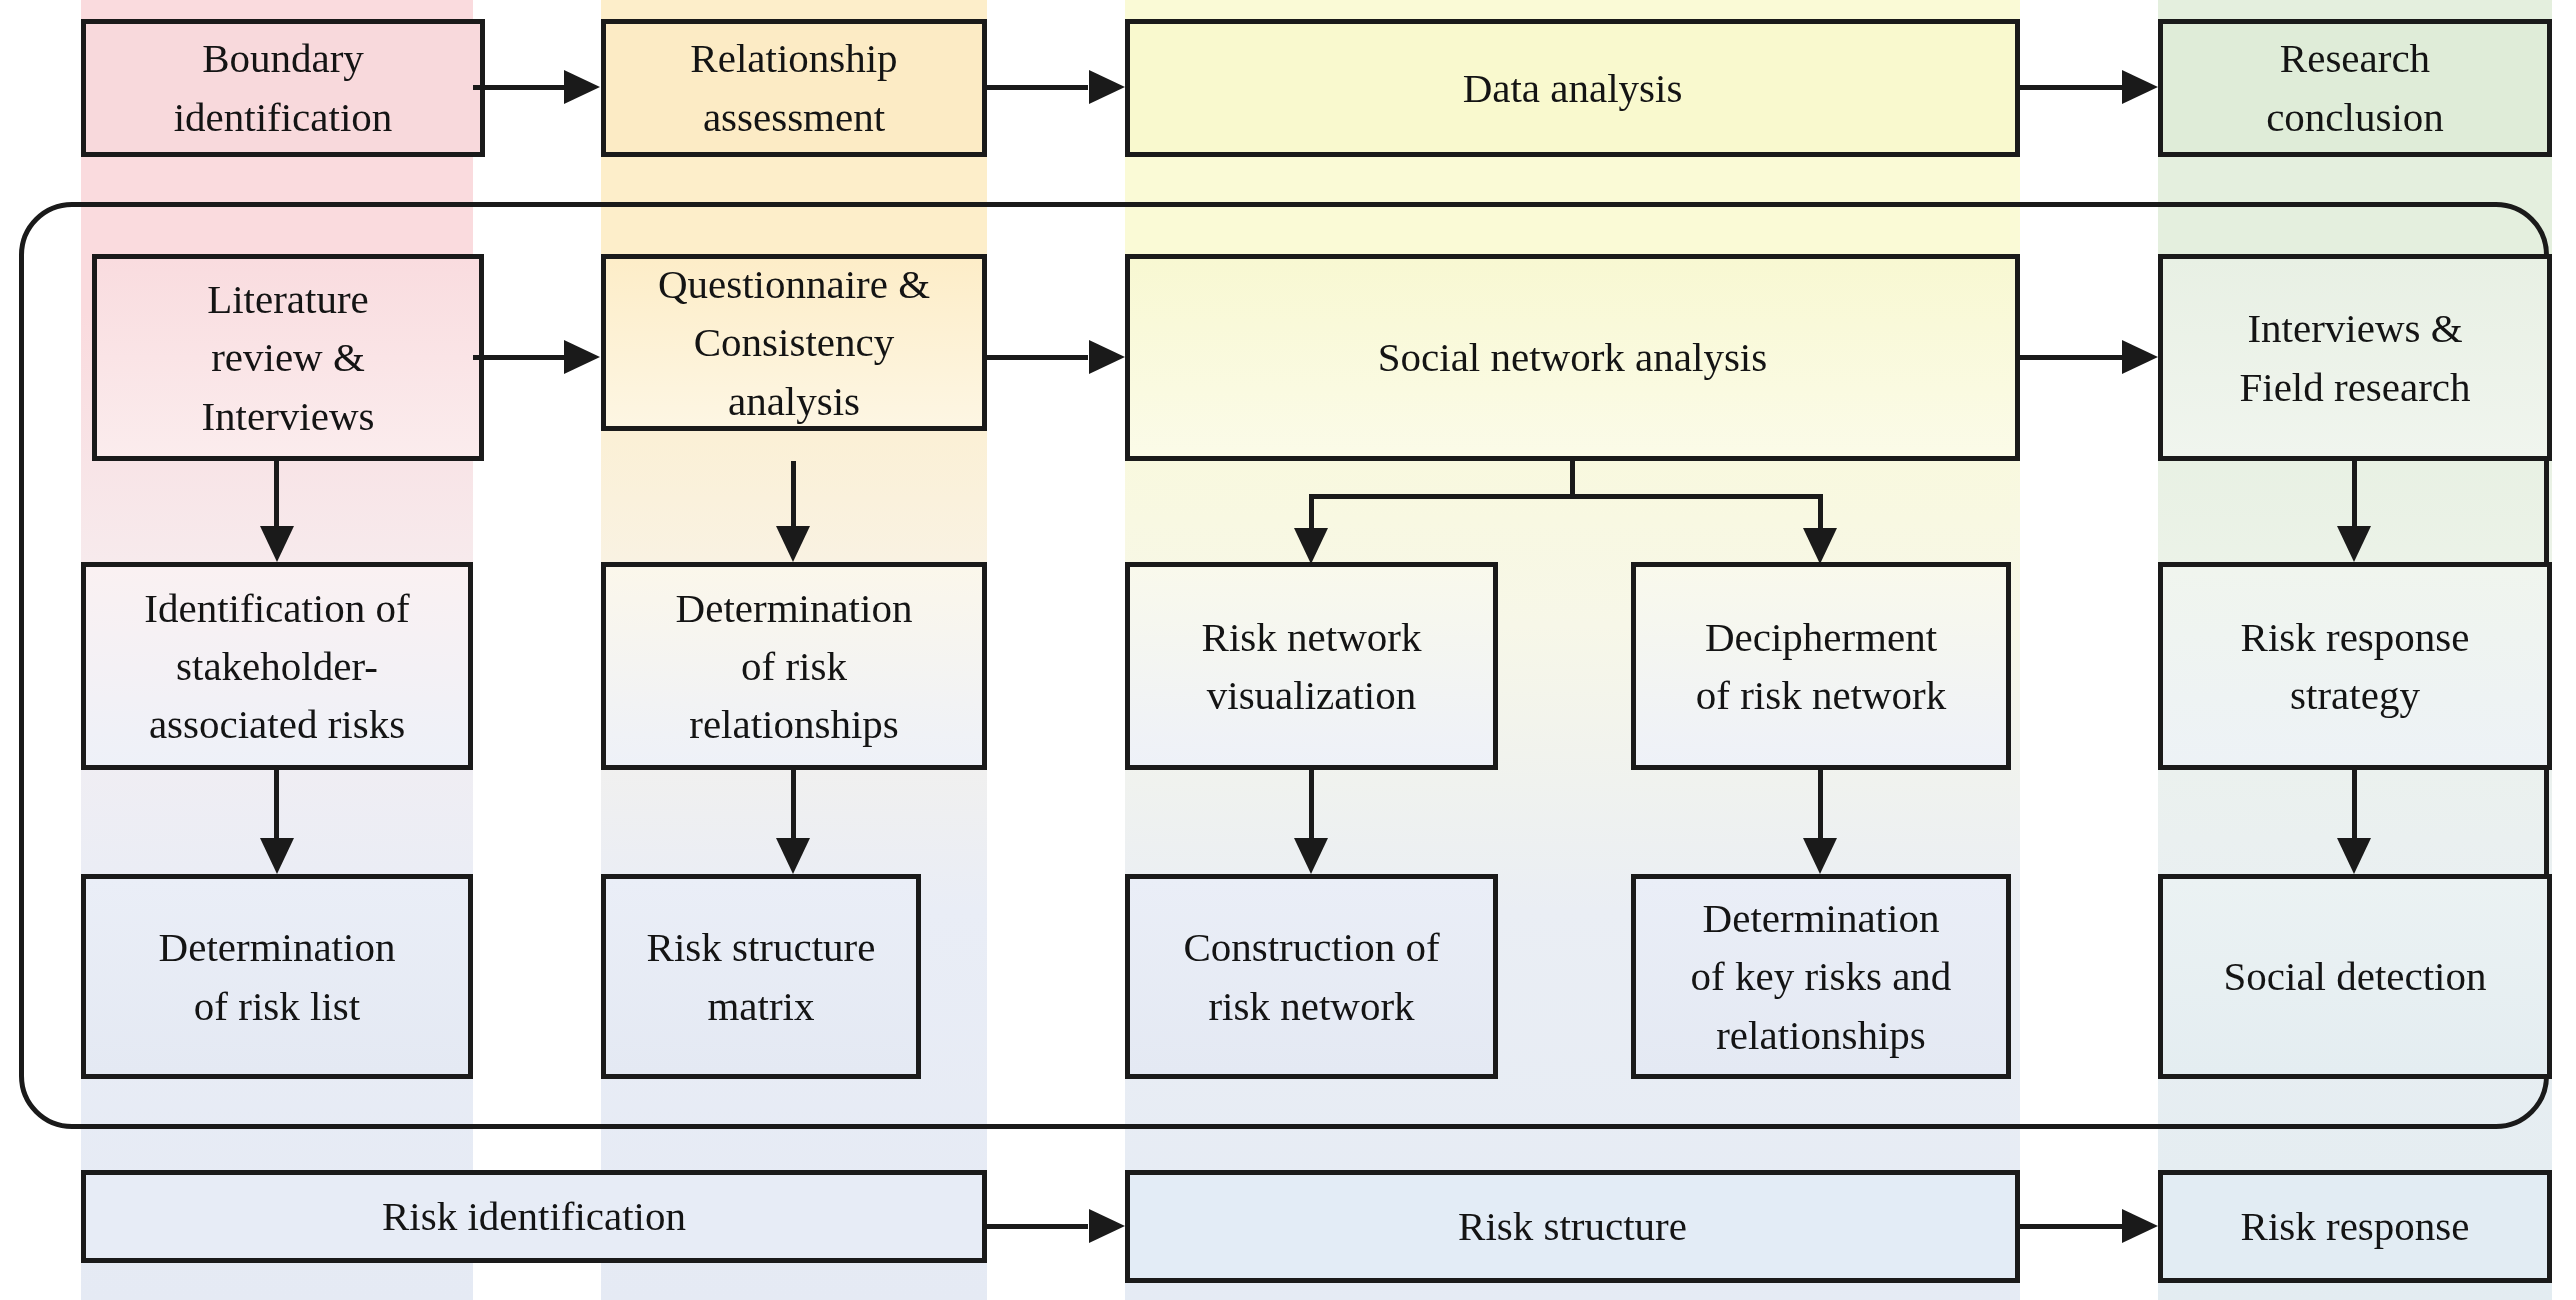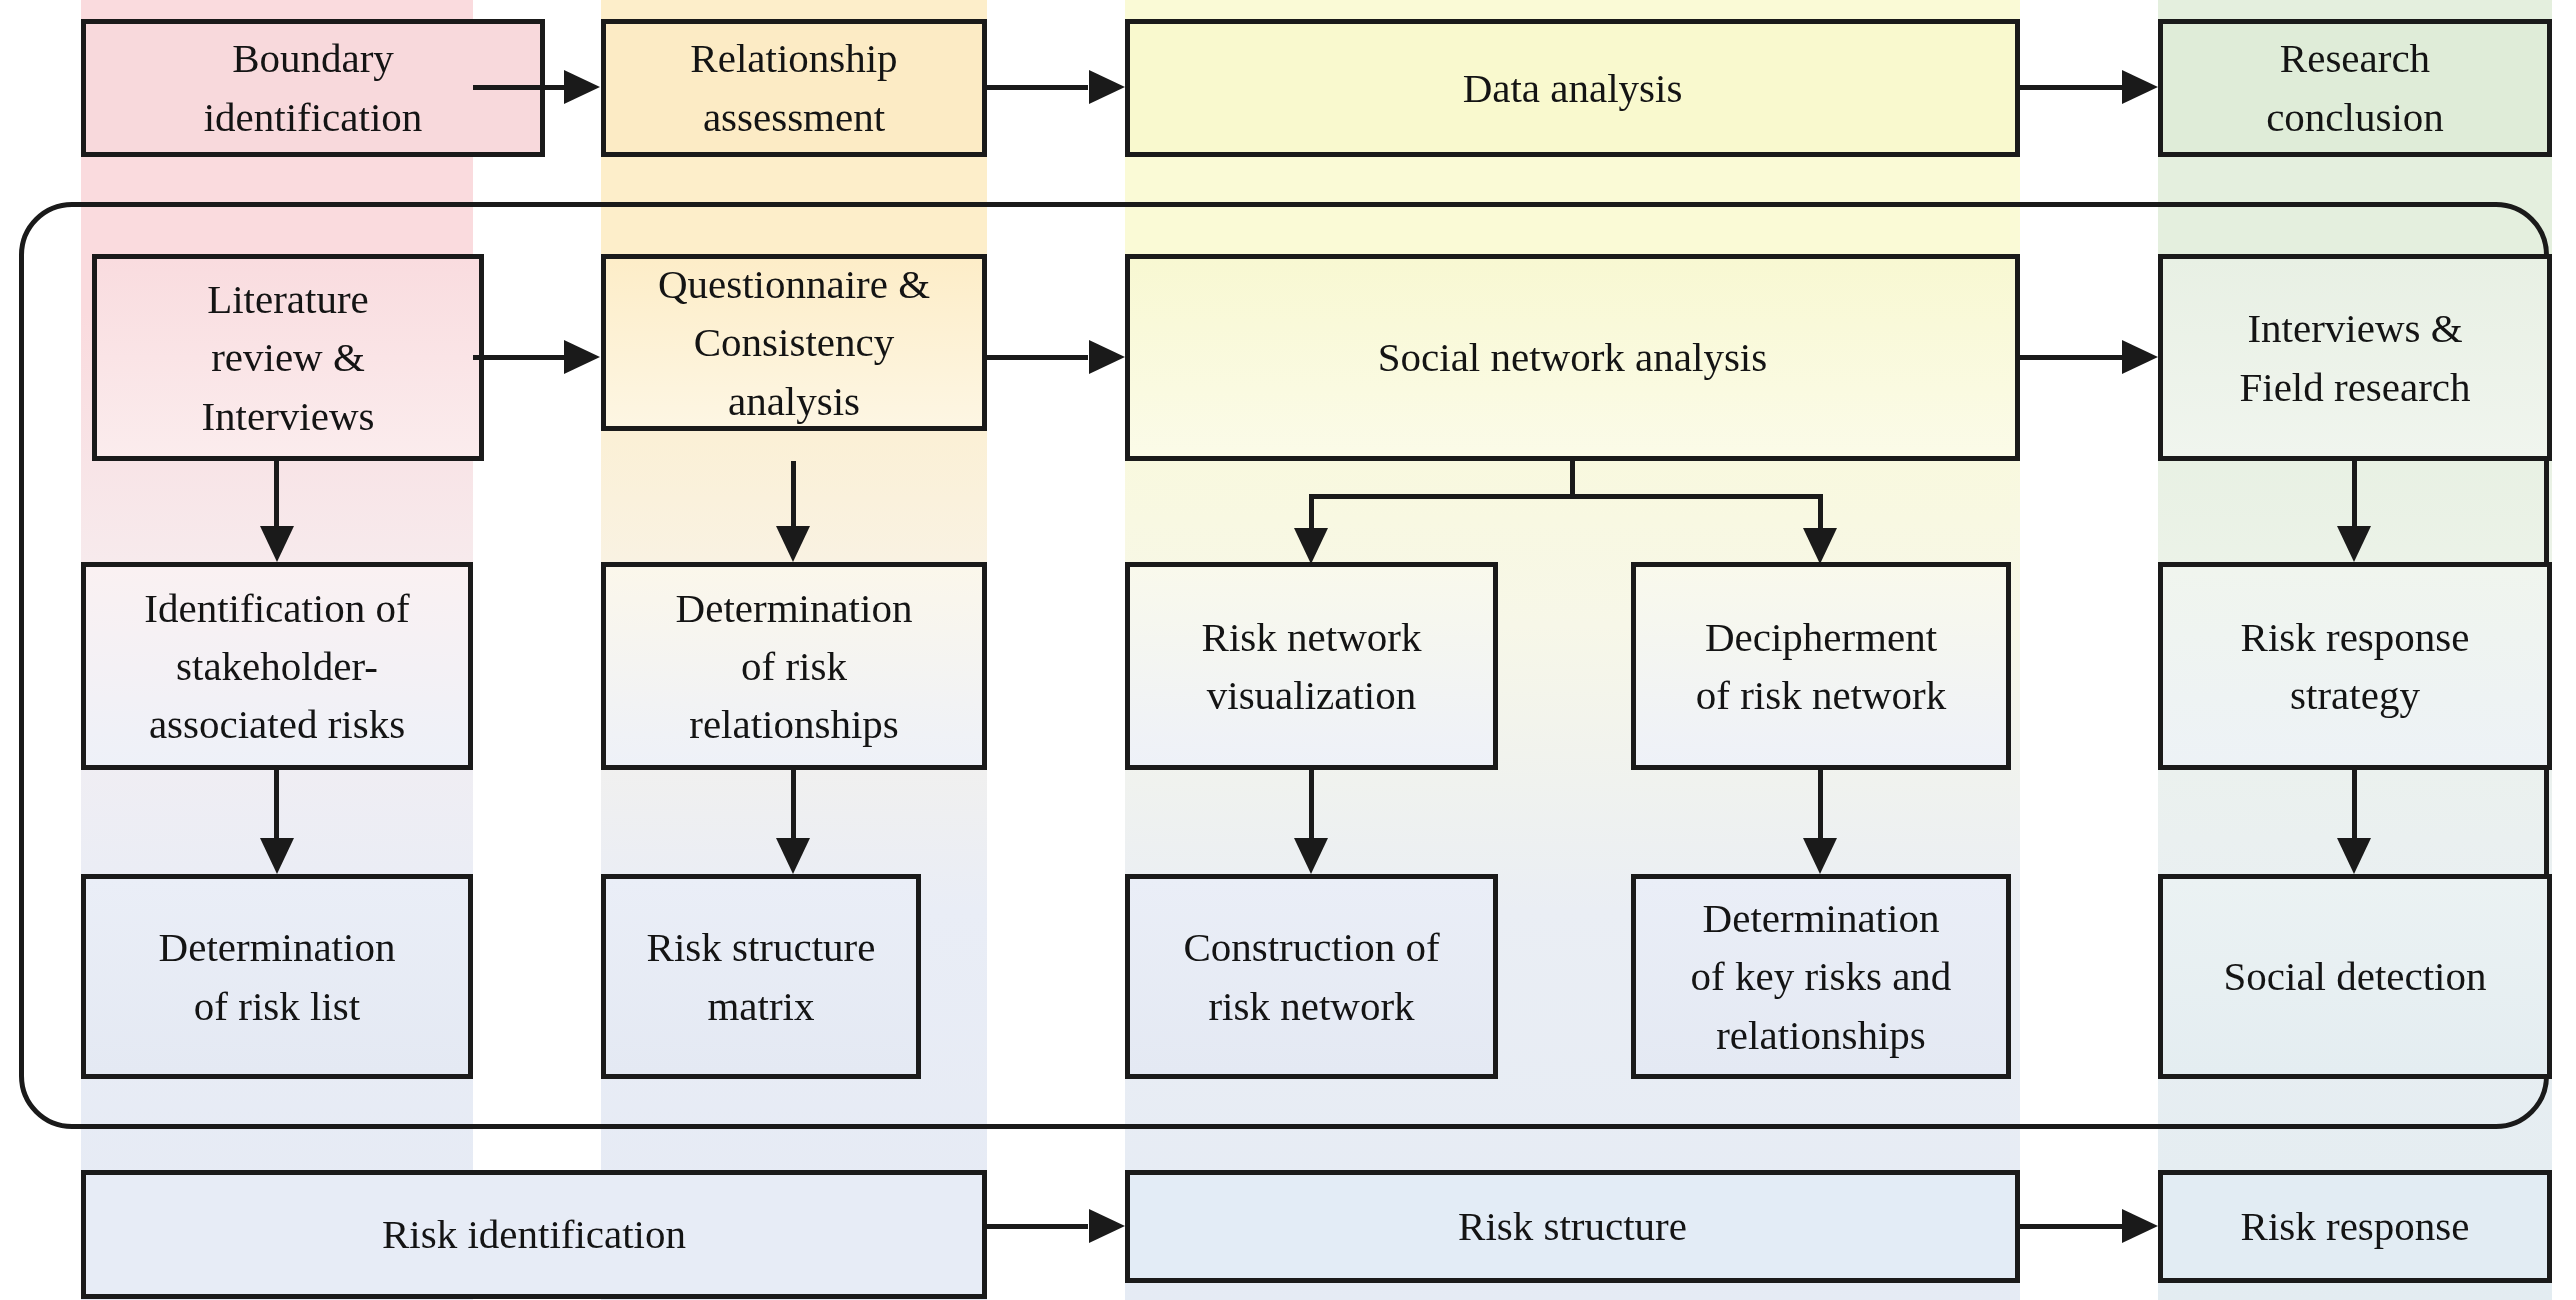--- a/index.html
+++ b/index.html
@@ -28,21 +28,21 @@
     background:transparent;
   }
   
   .box{
     position:absolute;border:5px solid #1a1a1a;box-sizing:border-box;
     display:flex;align-items:center;justify-content:center;
     text-align:center;white-space:pre-line;
     font-size:41px;line-height:1.42;z-index:3;
   }
   
-  .b-boundary{left:81px;top:18.7px;width:464px;height:138px;background:#f8d9dc;}
+  .b-boundary{left:81px;top:18.7px;width:404px;height:138px;background:#f8d9dc;}
   .b-relationship{left:601px;top:18.7px;width:386px;height:138px;background:#fcebc5;}
   .b-dataanalysis{left:1125px;top:18.7px;width:895px;height:138px;background:#f9f9ce;}
   .b-conclusion{left:2158px;top:18.7px;width:394px;height:138px;background:#dfecd8;}
   
   .b-literature{left:81px;top:254px;width:392px;height:207px;
     background:linear-gradient(180deg,#f9dcdf,#fbeced);margin-left:11px;}
   .b-questionnaire{left:601px;top:254px;width:386px;height:177px;
     background:linear-gradient(180deg,#fdedc8,#fdf6e3);}
   .b-sna{left:1125px;top:254px;width:895px;height:207px;
     background:linear-gradient(180deg,#f8f8d2,#fbfbe8);}
@@ -65,21 +65,21 @@
   .b-structurematrix{left:601px;top:874px;width:320px;height:205px;
     background:linear-gradient(180deg,#eaeef7,#e4e9f3);}
   .b-construction{left:1125px;top:874px;width:373px;height:205px;
     background:linear-gradient(180deg,#eaeef7,#e4e9f3);}
   .b-keyrisks{left:1631px;top:874px;width:380px;height:205px;
     background:linear-gradient(180deg,#eaeef7,#e4e9f3);}
   .b-effect{left:2158px;top:874px;width:394px;height:205px;
     background:linear-gradient(180deg,#ebf2f3,#e4edf1;);
     background:linear-gradient(180deg,#ebf2f3,#e4edf1);}
   
-  .b-riskident{left:81px;top:1170px;width:906px;height:129px;background:#e7ecf6;}
+  .b-riskident{left:81px;top:1170px;width:906px;height:93px;background:#e7ecf6;}
   .b-riskassess{left:1125px;top:1170px;width:895px;height:113px;background:#e3ecf6;}
   .b-riskresp{left:2158px;top:1170px;width:394px;height:113px;background:#e2ecf3;}
   
   .hline,.vline{position:absolute;background:#1a1a1a;z-index:4;}
   .hline{height:5px;}
   .vline{width:5px;}
   .head-right{position:absolute;width:0;height:0;z-index:4;
     border-top:17.4px solid transparent;border-bottom:17.4px solid transparent;
     border-left:36px solid #1a1a1a;}
   .head-down{position:absolute;width:0;height:0;z-index:4;

